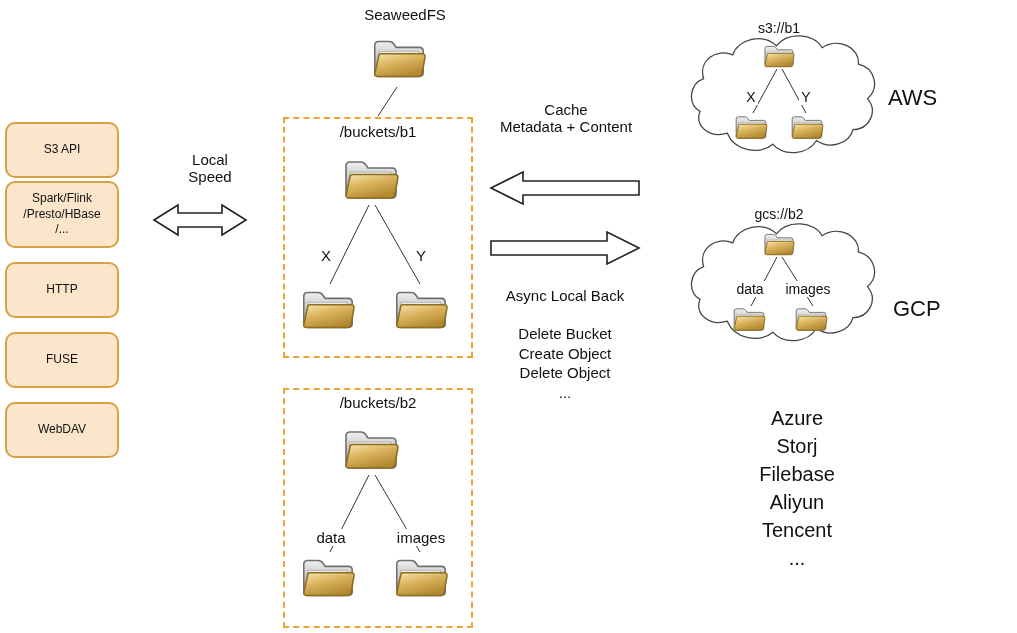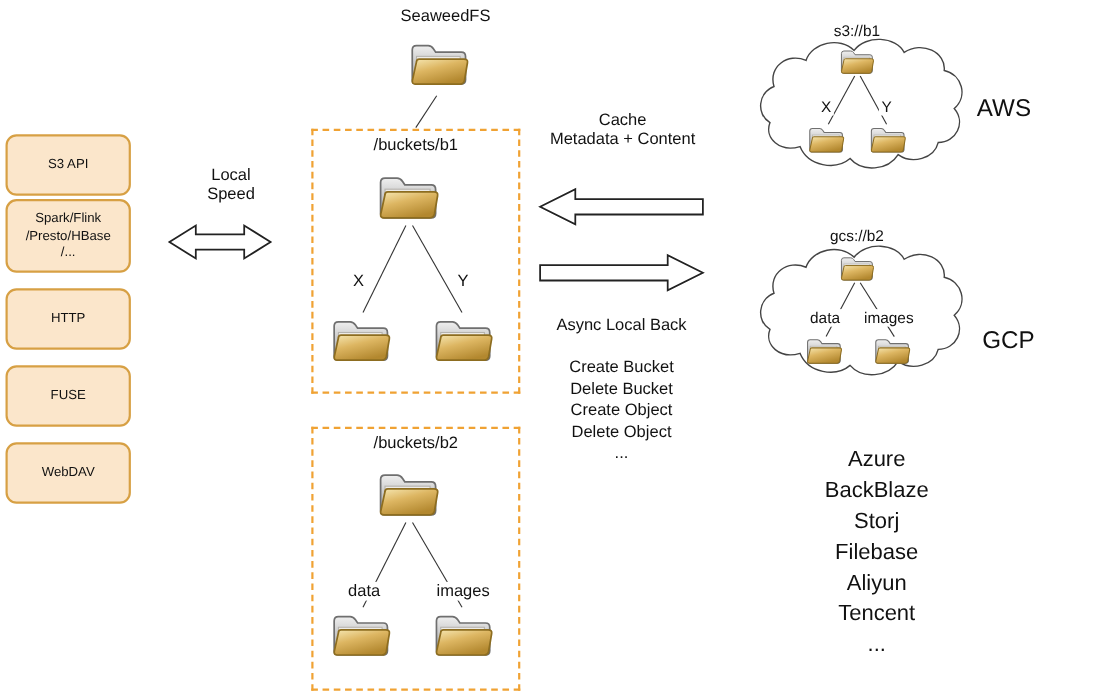--- a/index.html
+++ b/index.html
@@ -175,40 +175,38 @@
   <div class="lbl lbl-data2 onln"><span>data</span></div>
   <div class="lbl lbl-img2 onln"><span>images</span></div>
 
   <div class="lbl pre lbl-local">Local
 Speed</div>
   <div class="lbl pre lbl-cache">Cache
 Metadata + Content</div>
   <div class="lbl lbl-async">Async Local Back</div>
 
   <div class="ops">
-    <div>Create Bucket</div>
     <div>Delete Bucket</div>
     <div>Create Object</div>
     <div>Delete Object</div>
     <div>...</div>
   </div>
 
   <div class="lbl lbl-sm title-s3">s3://b1</div>
   <div class="lbl lbl-sm lbl-awsx onln"><span>X</span></div>
   <div class="lbl lbl-sm lbl-awsy onln"><span>Y</span></div>
   <div class="big-label lbl-aws">AWS</div>
 
   <div class="lbl lbl-sm title-gcs">gcs://b2</div>
   <div class="lbl lbl-sm lbl-gcpd onln"><span>data</span></div>
   <div class="lbl lbl-sm lbl-gcpi onln"><span>images</span></div>
   <div class="big-label lbl-gcp">GCP</div>
 
   <div class="providers">
     <div>Azure</div>
-    <div>BackBlaze</div>
     <div>Storj</div>
     <div>Filebase</div>
     <div>Aliyun</div>
     <div>Tencent</div>
     <div>...</div>
   </div>
 
 </div>
 
 </body></html>

